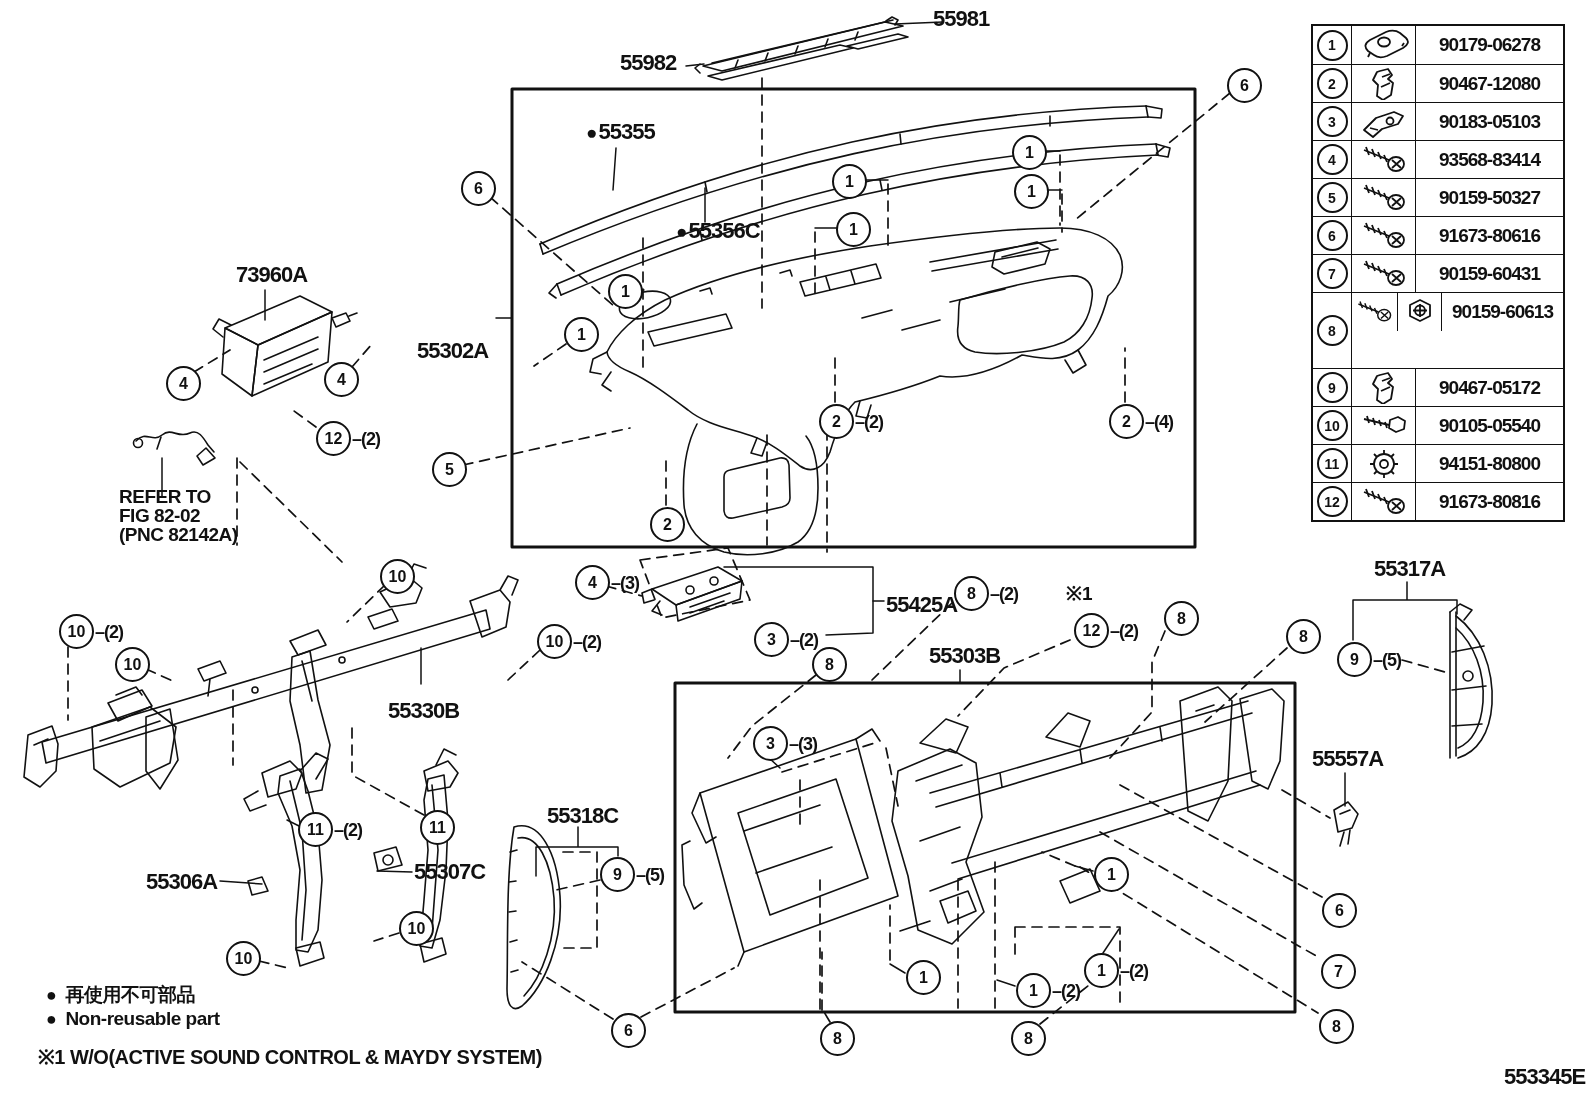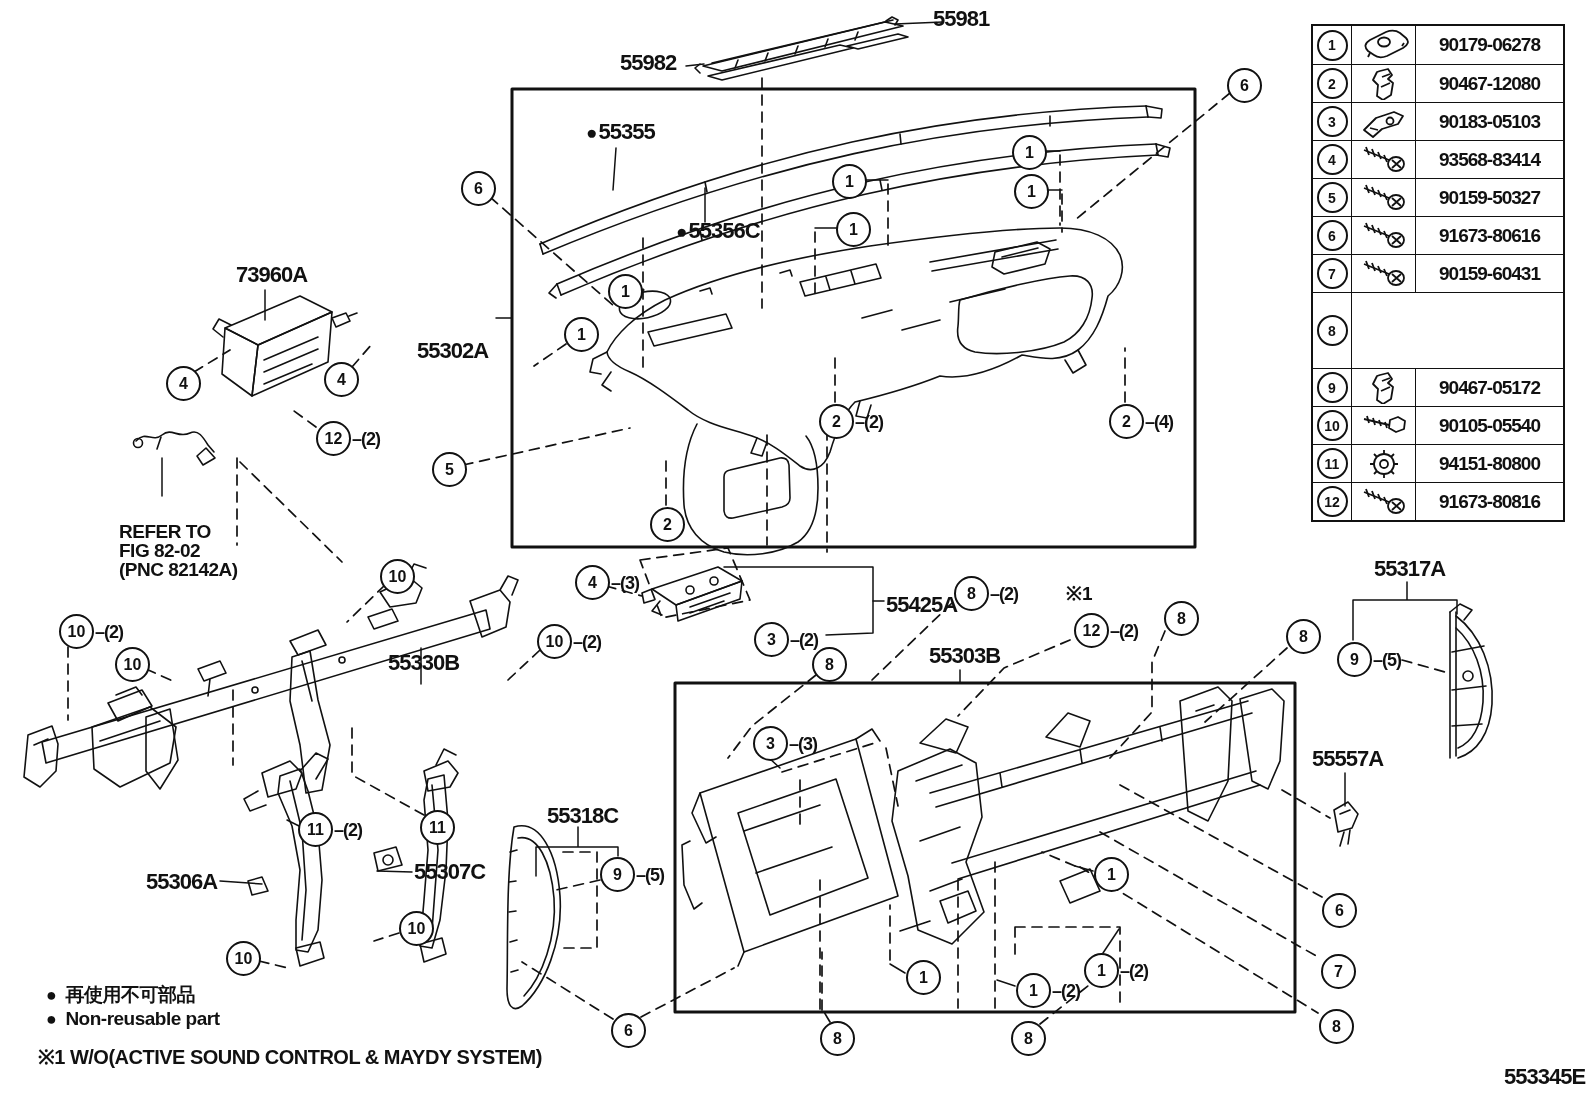--- a/index.html
+++ b/index.html
@@ -6,21 +6,21 @@
   #stage{position:relative;width:1592px;height:1099px;background:#fff;overflow:hidden;
          font-family:"Liberation Sans",sans-serif;color:#111;}
   #art{position:absolute;left:0;top:0;}
   .plabel{position:absolute;font-weight:bold;font-size:22px;letter-spacing:-1px;white-space:nowrap;line-height:1;}
   .plabel .ldot{font-size:19px;margin-right:2px;}
   .callout{position:absolute;display:flex;align-items:center;line-height:1;}
   .callout .circ{width:31px;height:31px;border:2.4px solid #111;border-radius:50%;background:#fff;
                  display:flex;align-items:center;justify-content:center;font-weight:bold;font-size:16px;flex:none;}
   .callout .qty{font-weight:bold;font-size:18px;letter-spacing:-1px;margin-left:1px;white-space:nowrap;}
   .notemark{position:absolute;font-weight:bold;font-size:19px;}
-  .refnote{position:absolute;left:119px;top:487px;font-weight:bold;font-size:19px;line-height:19px;letter-spacing:-0.5px;margin-top:35px;}
+  .refnote{position:absolute;left:119px;top:487px;font-weight:bold;font-size:19px;line-height:19px;letter-spacing:-0.5px;}
   .legendrow{position:absolute;display:flex;align-items:center;gap:9px;font-weight:bold;font-size:19px;letter-spacing:-0.5px;}
   .legendrow .bullet{font-size:18px;}
   .footnote{position:absolute;left:38px;top:1043px;font-weight:bold;font-size:20px;letter-spacing:-0.5px;}
   .figcode{position:absolute;left:1504px;top:1064px;font-weight:bold;font-size:22px;letter-spacing:-1px;}
   
   .ptable{position:absolute;left:1311px;top:24px;width:254px;border:2.5px solid #111;box-sizing:border-box;background:#fff;}
   .trow{display:flex;height:38px;box-sizing:border-box;border-top:1.5px solid #111;}
   .trow:first-child{border-top:none;}
   .trow.dbl{height:76px;}
   .tc{display:flex;align-items:center;justify-content:center;box-sizing:border-box;}
@@ -294,21 +294,21 @@
   <div class="notemark" style="left:1066px;top:580px;">※1</div>
   <div class="footnote">※1 W/O(ACTIVE SOUND CONTROL &amp; MAYDY SYSTEM)</div>
   <div class="figcode">553345E</div>
 
 <div class="plabel" style="left: 933px; top: 8px;"><span>55981</span></div>
     <div class="plabel" style="left: 620px; top: 52px;"><span>55982</span></div>
     <div class="plabel" style="left: 586px; top: 121px;"><span class="ldot">●</span><span>55355</span></div>
     <div class="plabel" style="left: 676px; top: 220px;"><span class="ldot">●</span><span>55356C</span></div>
     <div class="plabel" style="left: 417px; top: 306px; margin-top: 34px;"><span>55302A</span></div>
     <div class="plabel" style="left: 236px; top: 264px;"><span>73960A</span></div>
-    <div class="plabel" style="left: 388px; top: 652px;"><span>55330B</span></div>
+    <div class="plabel" style="left: 388px; top: 700px;"><span>55330B</span></div>
     <div class="plabel" style="left: 146px; top: 871px;"><span>55306A</span></div>
     <div class="plabel" style="left: 414px; top: 861px;"><span>55307C</span></div>
     <div class="plabel" style="left: 547px; top: 805px;"><span>55318C</span></div>
     <div class="plabel" style="left: 886px; top: 594px;"><span>55425A</span></div>
     <div class="plabel" style="left: 929px; top: 645px;"><span>55303B</span></div>
     <div class="plabel" style="left: 1374px; top: 558px;"><span>55317A</span></div>
     <div class="plabel" style="left: 1312px; top: 748px;"><span>55557A</span></div>
     <div class="callout" style="left: 461px; top: 171px;">
       <span class="circ">6</span>
     </div>
@@ -546,20 +546,38 @@
             <path d="M10,3 l3,8 M16,5 l3,8 M22,8 l3,7 M28,11 l3,7"></path>
           </svg>
         </div>
         <div class="tc tc-part">90159-60431</div>
       </div>
       <div class="trow dbl">
         <div class="tc tc-no">
           <span class="tcirc">8</span>
         </div>
         <div class="dblwrap">
+          <div class="subrow">
+            <div class="tc tc-icon-s">
+              <svg width="56" height="32" viewBox="0 0 56 32" fill="none" stroke="#111" stroke-width="1.8" stroke-linejoin="round">
+                <ellipse cx="40" cy="20" rx="8" ry="7"></ellipse>
+                <path d="M36,16 l9,8 M36,24 l9,-8"></path>
+                <path d="M8,6 L33,16"></path>
+                <path d="M10,3 l3,8 M16,5 l3,8 M22,8 l3,7 M28,11 l3,7"></path>
+              </svg>
+            </div>
+            <div class="tc tc-head">
+              <svg width="40" height="32" viewBox="0 0 40 32" fill="none" stroke="#111" stroke-width="1.8" stroke-linejoin="round">
+                <path d="M20,4 l10,5 0,11 -10,5 -10,-5 0,-11 z"></path>
+                <path d="M20,8 v13 M13,14.5 h14"></path>
+                <circle cx="20" cy="14.5" r="5"></circle>
+              </svg>
+            </div>
+            <div class="tc tc-part">90159-60613</div>
+          </div>
         </div>
       </div>
       <div class="trow">
         <div class="tc tc-no">
           <span class="tcirc">9</span>
         </div>
         <div class="tc tc-icon">
           <svg width="56" height="32" viewBox="0 0 56 32" fill="none" stroke="#111" stroke-width="1.8" stroke-linejoin="round">
             <path d="M24,3 l8,-2 4,6 -4,4 5,4 -2,12 -8,5 -6,-4 1,-11 -5,-5 4,-8 z"></path>
             <path d="M26,9 l8,-3 M25,19 l9,-4"></path>

